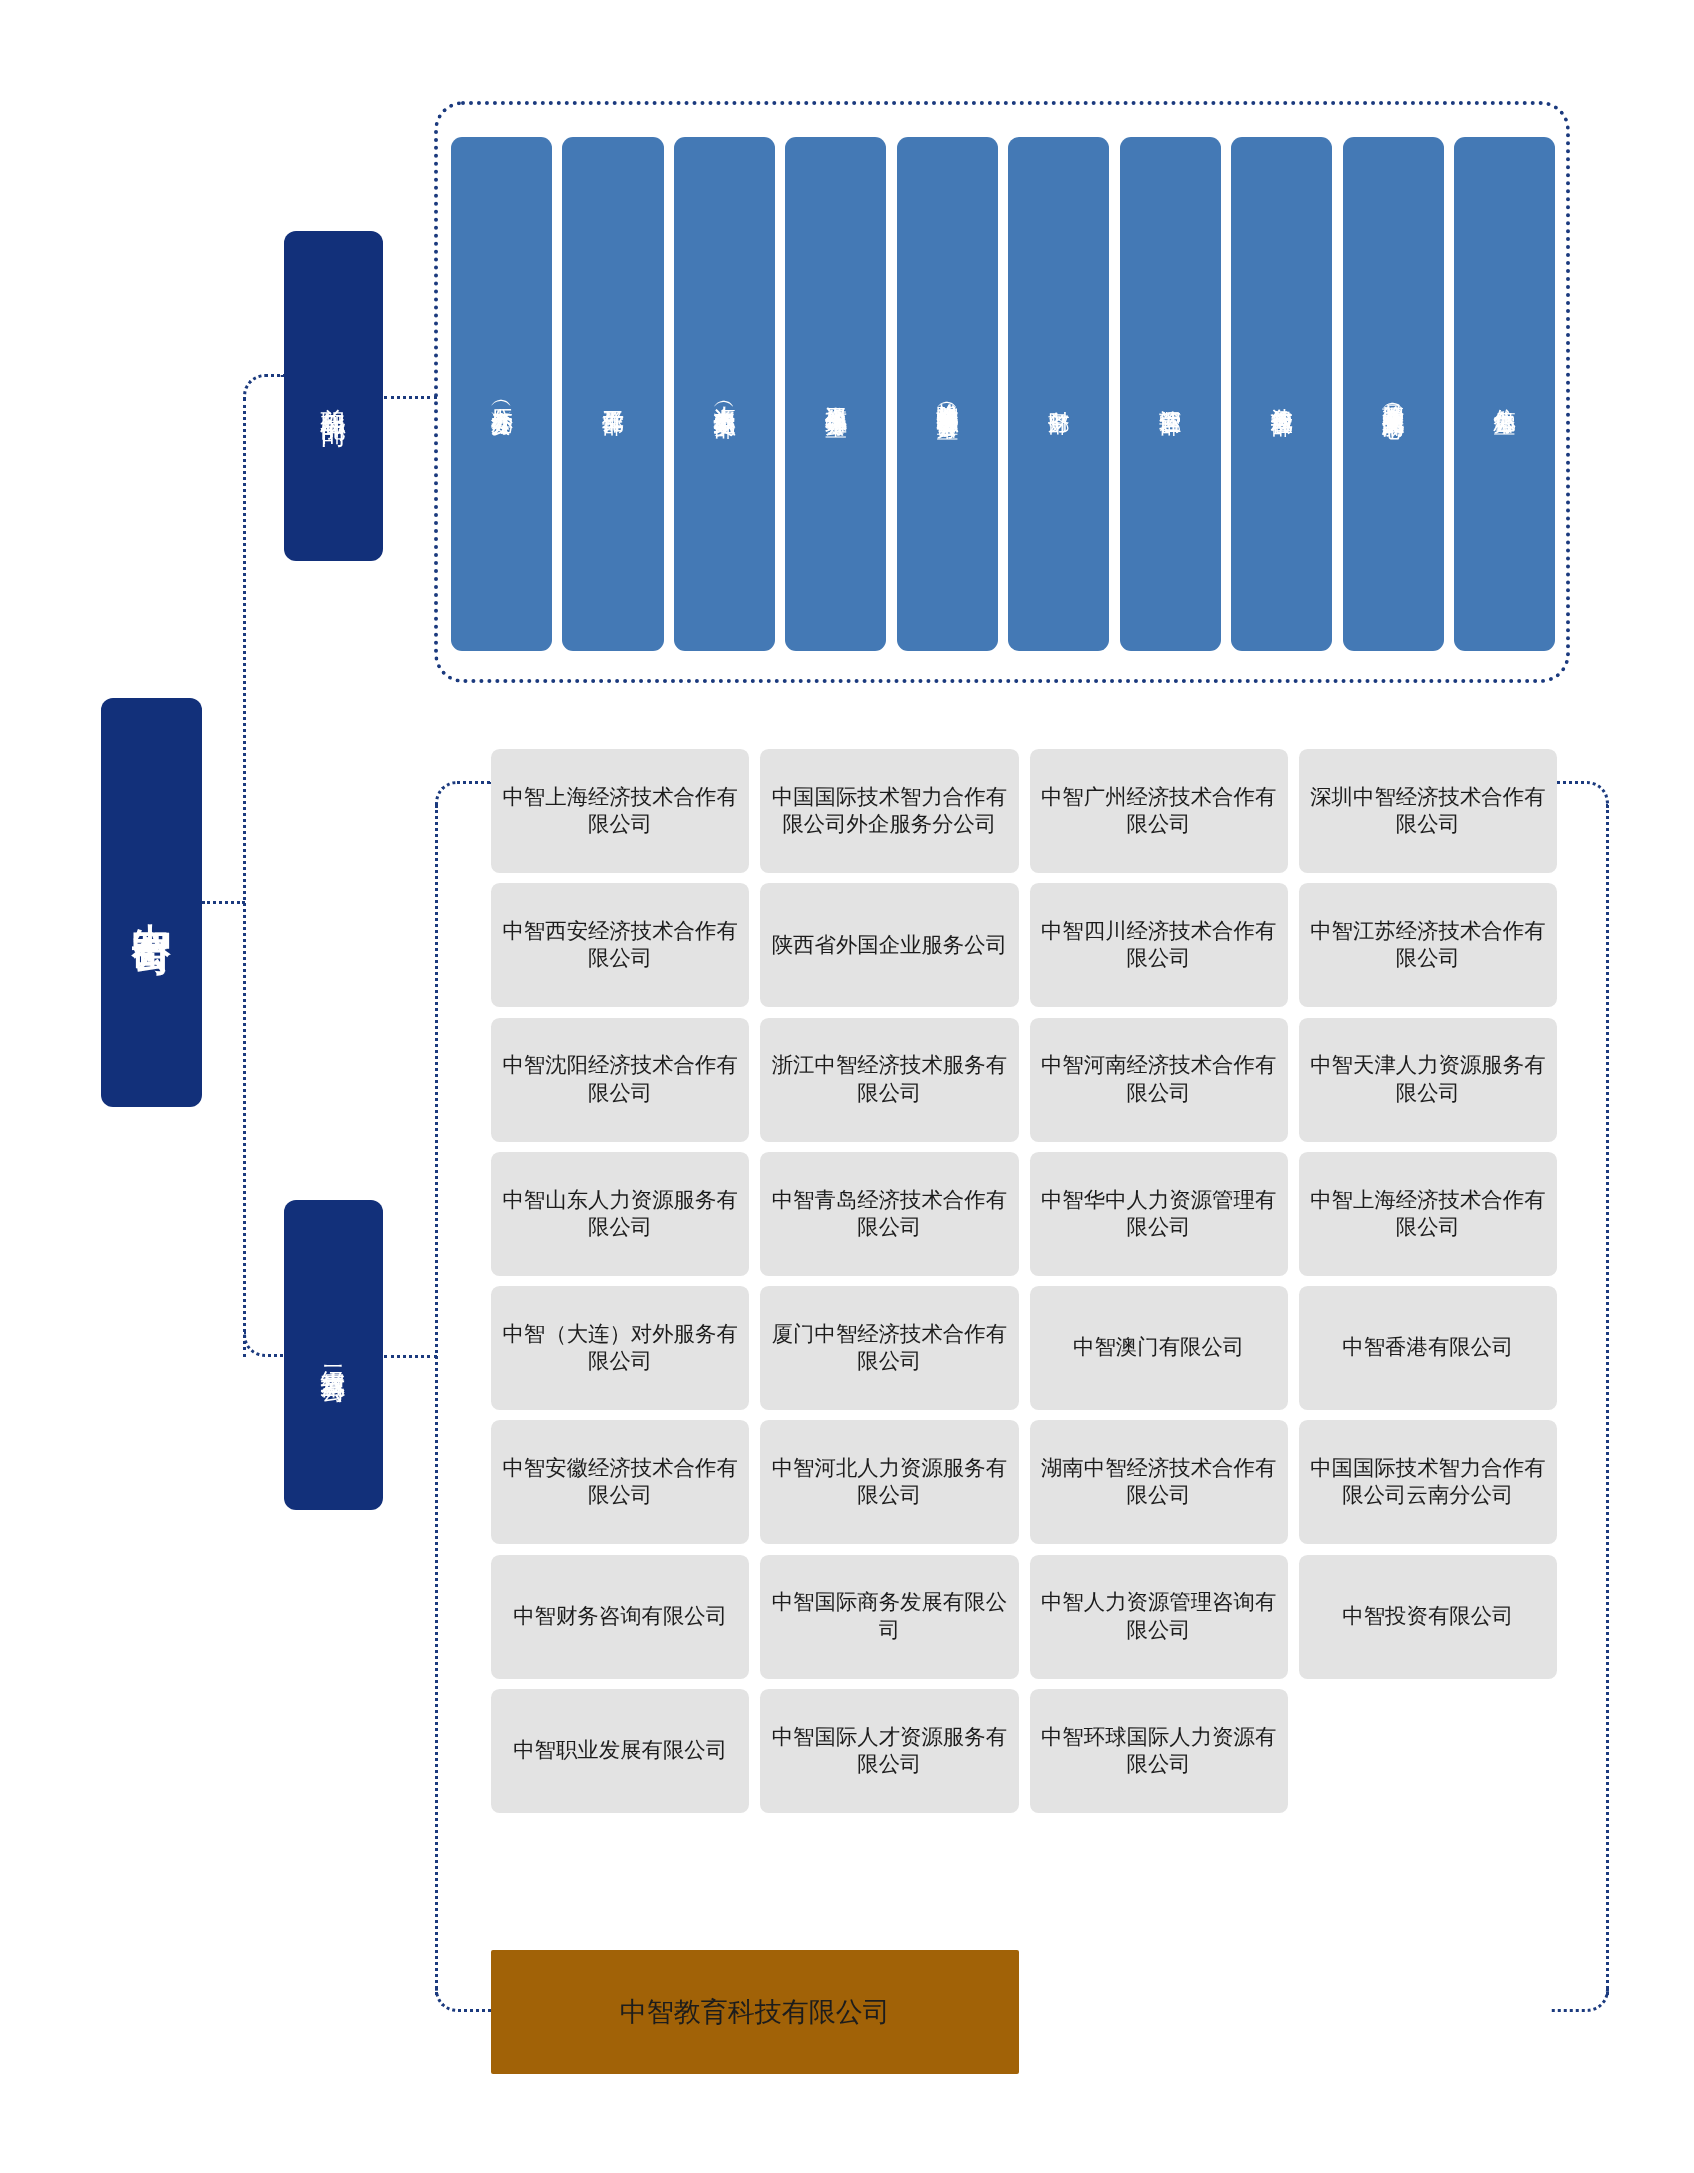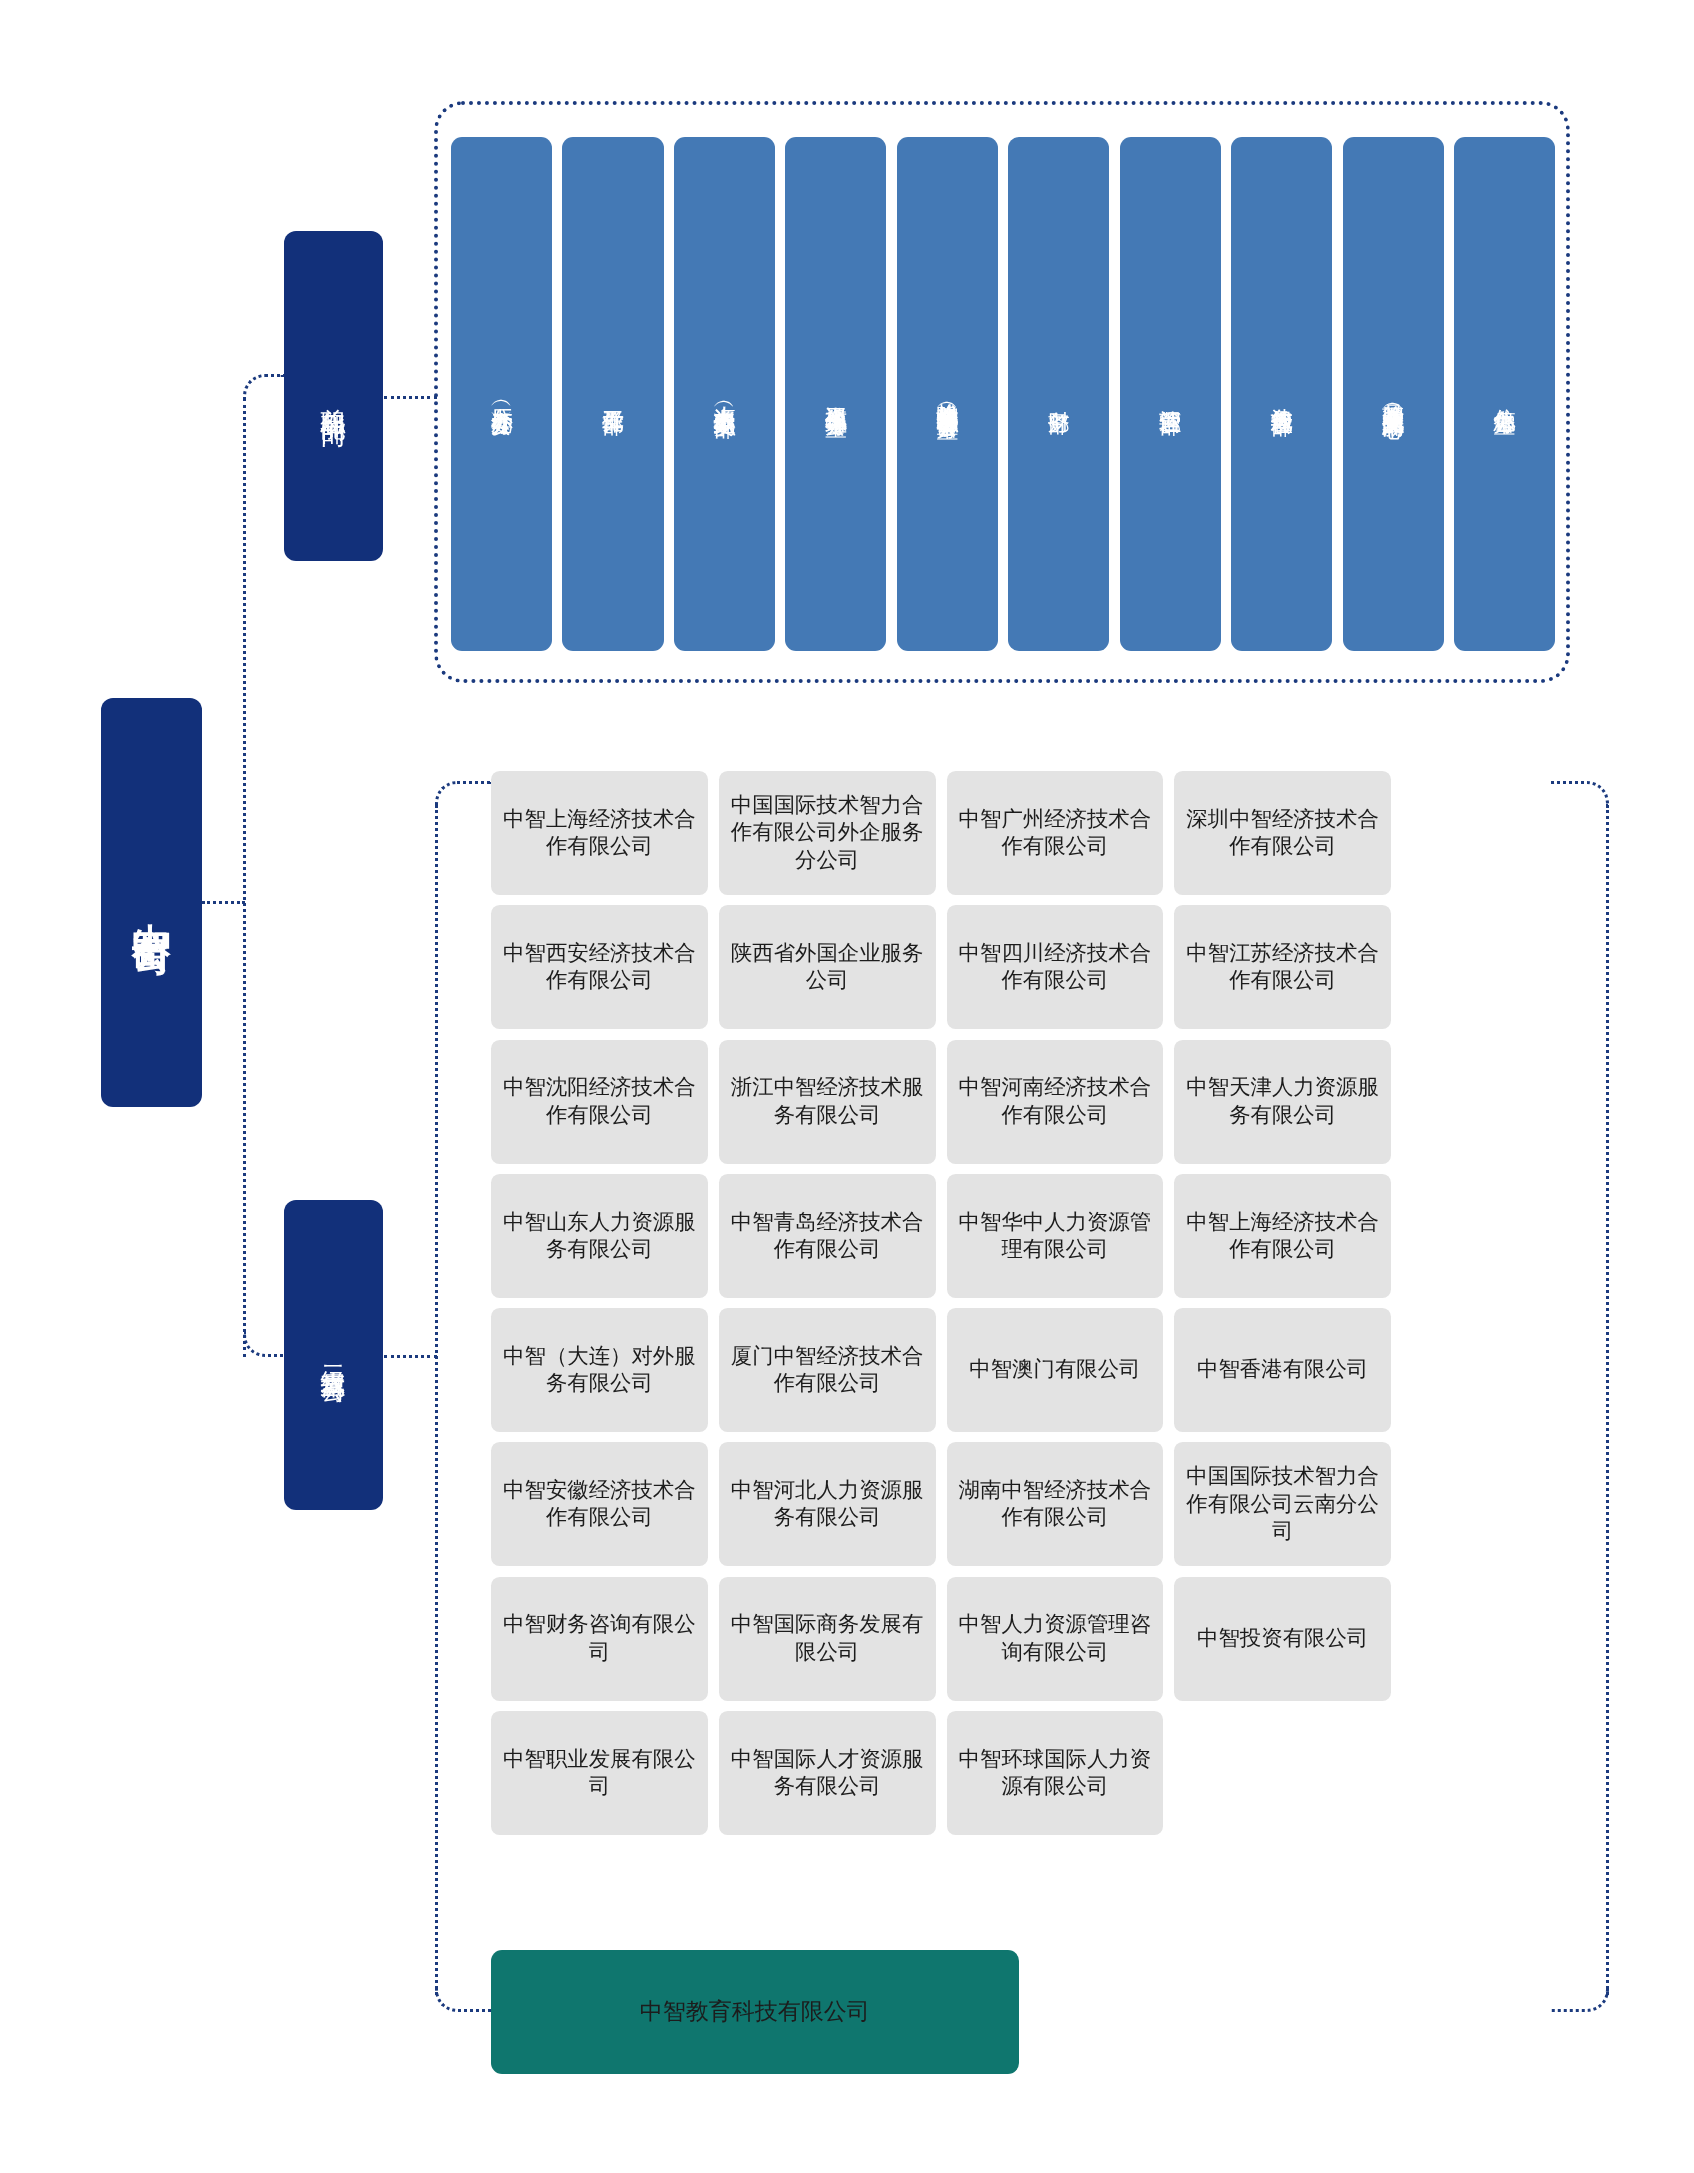--- a/index.html
+++ b/index.html
@@ -76,22 +76,22 @@
     color: #ffffff;
     font-size: 22px;
     letter-spacing: 0.9px;
     line-height: 1.1;
     max-height: 100%;
   }
 
   
   .subs-grid {
     position: absolute;
-    left: 491px; top: 771px;
-    width: 900px;
+    left: 491px; top: 749px;
+    width: 1066px;
     display: grid;
     grid-template-columns: repeat(4, 1fr);
     column-gap: 11px;
     row-gap: 10.3px;
   }
   .sub-box {
     background: #e3e3e3;
     border-radius: 8.6px;
     height: 124px;
     display: flex; align-items: center; justify-content: center;
@@ -103,28 +103,28 @@
   }
   .subs-wide-row {
     position: absolute;
     left: 491px; top: 1950px;
     width: 1066px;
     display: grid;
     grid-template-columns: repeat(2, 1fr);
     column-gap: 11px;
   }
   .sub-box-wide {
-    background: #0f766e;
-    border-radius: 11px;
+    background: #a16207;
+    border-radius: 2px;
     height: 124px;
     display: flex; align-items: center; justify-content: center;
     text-align: center;
     padding: 5.1px 10.3px;
     color: #1c1c1c;
-    font-size: 23px;
+    font-size: 27px;
     line-height: 1.28;
   }
 
   
   .conn { position: absolute; border-color: #1b3a7e; }
   .conn-h { border-top: 3.4px dotted #1b3a7e; }
   .conn-v { border-left: 3.4px dotted #1b3a7e; }
 
   .conn-corner-tl { border-top: 3.4px dotted #1b3a7e; border-left: 3.4px dotted #1b3a7e; border-top-left-radius: 22px; }
   .conn-corner-bl { border-bottom: 3.4px dotted #1b3a7e; border-left: 3.4px dotted #1b3a7e; border-bottom-left-radius: 22px; }

